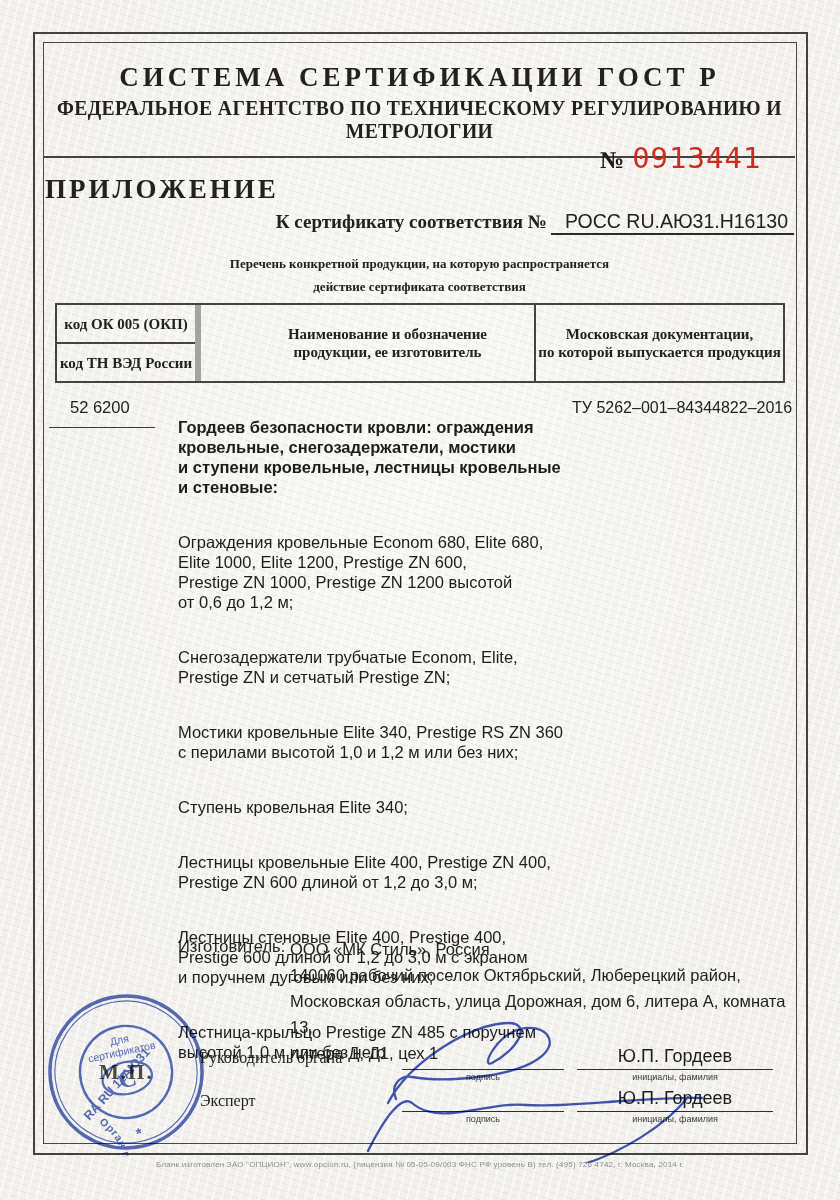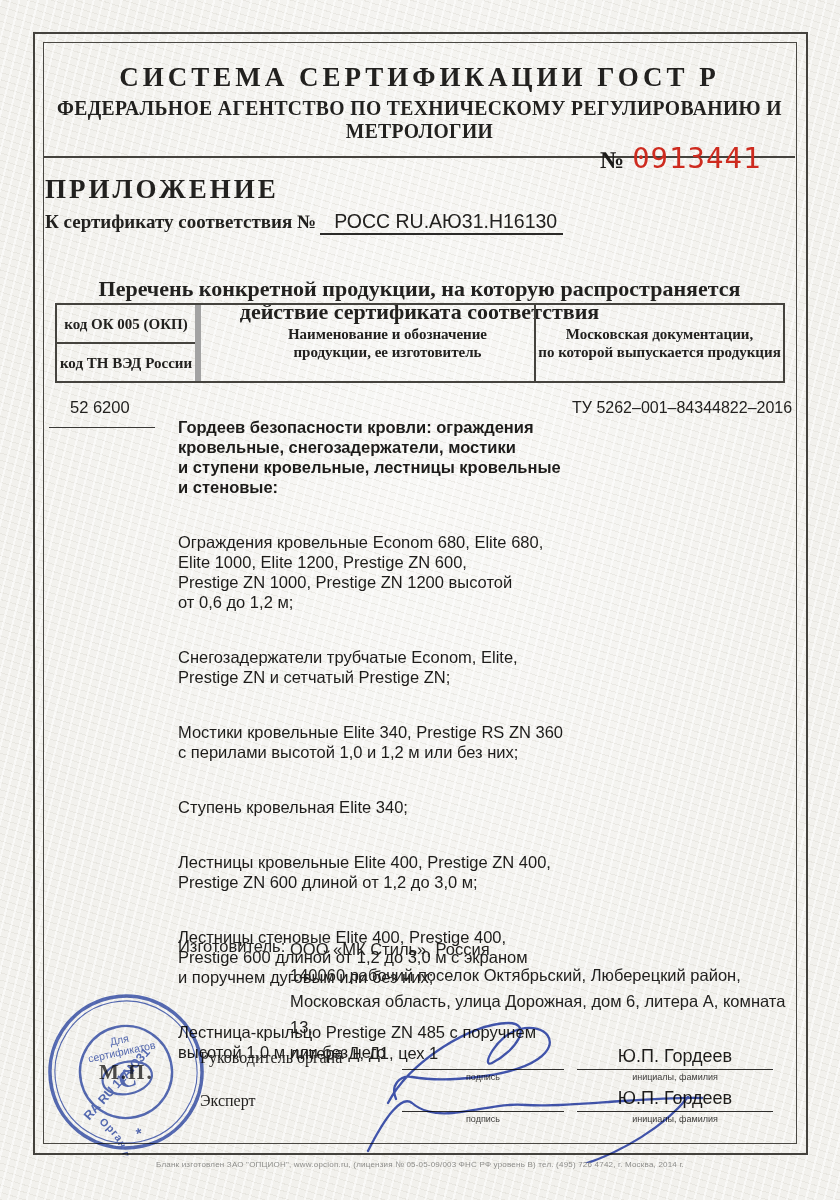--- a/index.html
+++ b/index.html
@@ -24,27 +24,27 @@
   .hdr-line2{position:absolute; left:45px; top:97px; width:749px; text-align:center;
     font-weight:bold; font-size:20px; letter-spacing:0.4px; transform:scaleX(.98);}
 
   .doc-number{position:absolute; left:600px; top:141px; white-space:nowrap;}
   .no-sign{font-weight:bold; font-size:24px; color:#1d1c1a; margin-right:8px;}
   .no-digits{font-family:"DejaVu Sans Mono", monospace; font-size:29px; letter-spacing:1px; color:#ce2b1f;}
 
   .title{position:absolute; left:45px; top:174px; width:749px; text-align:left;
     font-weight:bold; font-size:27px; letter-spacing:3px;}
 
-  .subtitle{position:absolute; left:45px; top:210px; width:749px; text-align:left; white-space:nowrap;}
+  .subtitle{position:absolute; left:45px; top:210px; width:749px; text-align:right; white-space:nowrap;}
   .sub-label{font-weight:bold; font-size:19px;}
   .sub-value{font-family:"Liberation Sans", sans-serif; font-size:19.5px;
     border-bottom:2px solid #2c2b29; padding:0 6px 1px 14px; margin-left:4px;}
 
   .desc{position:absolute; left:45px; top:252px; width:749px; text-align:center;
-    font-weight:bold; font-size:22px; line-height:23px; white-space:pre-line;margin-top:25px;}
+    font-weight:bold; font-size:13px; line-height:23px; white-space:pre-line;}
 
   .table-header{position:absolute; left:55px; top:303px; width:730px; height:80px;
     border:2px solid #45433e; box-sizing:border-box; display:flex;}
   .th-cell{box-sizing:border-box; display:flex; align-items:center; justify-content:center;
     text-align:center; font-weight:bold; font-size:15px; line-height:18px; white-space:pre-line;}
   .th-col1{width:138px; border-right:6px solid #a3a3a3; display:flex; flex-direction:column;}
   .th-col1 .th-cell{flex:1; width:100%;}
   .th-col1 .th-cell:first-child{border-bottom:2px solid #45433e;}
   .th-col2{width:295px; border-right:2px solid #45433e;margin-left:40px;}
   .th-col3{flex:1;}

